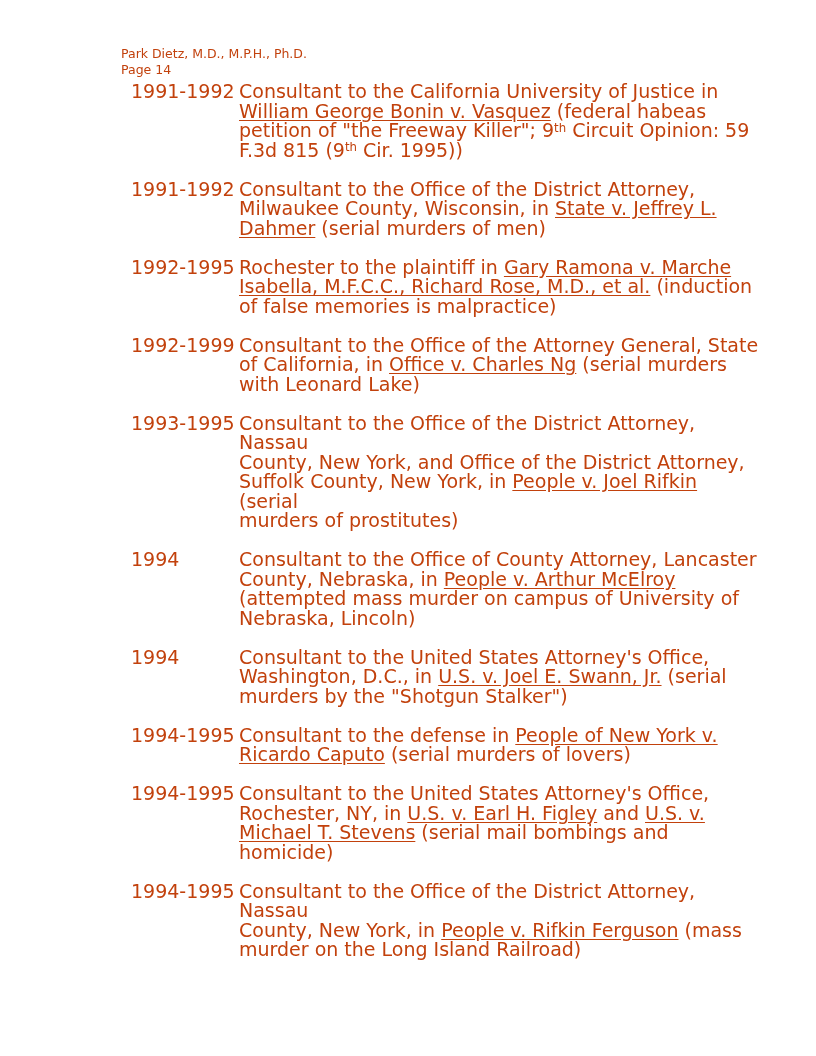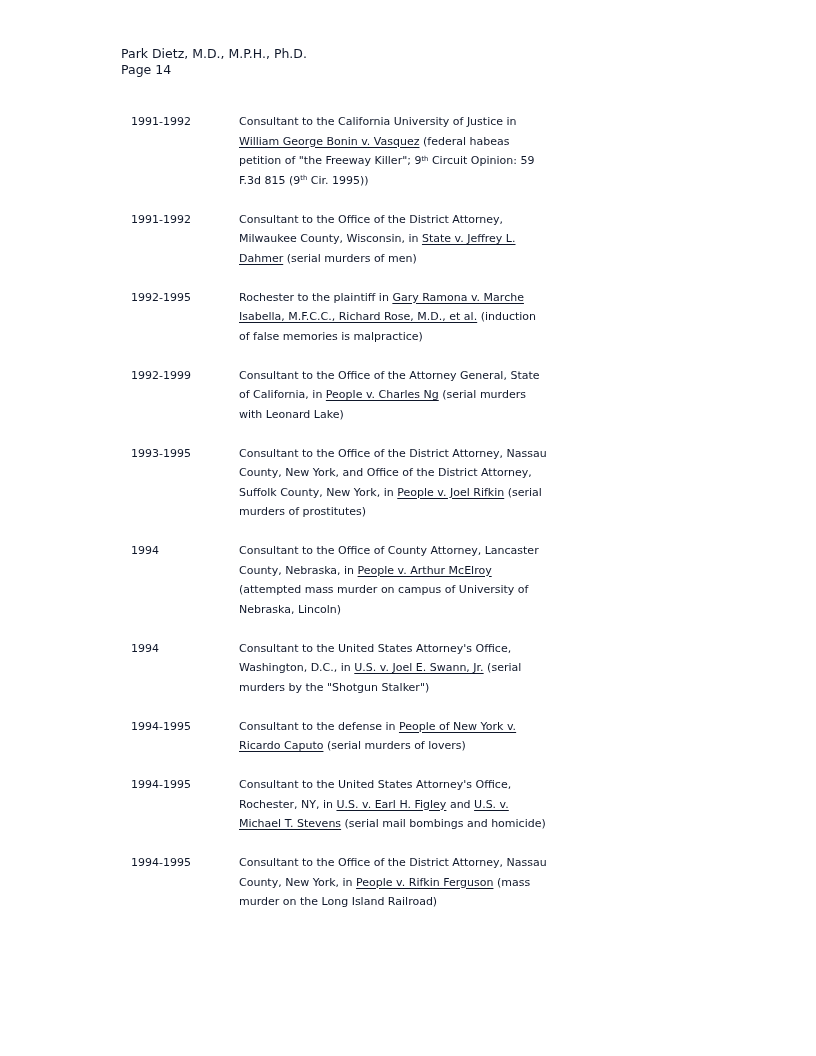--- a/index.html
+++ b/index.html
@@ -5,37 +5,37 @@
   html, body {
     margin: 0;
     padding: 0;
     background: #ffffff;
   }
   .page {
     position: relative;
     width: 816px;
     height: 1056px;
     background: #ffffff;
-    color: #0f172a;
+    color: #c2410c;
     font-family: "DejaVu Sans", "Liberation Sans", sans-serif;
     overflow: hidden;
   }
   .header {
     position: absolute;
     left: 121px;
     top: 46px;
     font-size: 12.5px;
     line-height: 16px;
     white-space: nowrap;
   }
   .entries {
     position: absolute;
     left: 131px;
-    top: 112px;
-    font-size: 11px;
+    top: 82px;
+    font-size: 19px;
     line-height: 19.5px;
   }
   .entry {
     display: flex;
     margin-bottom: 19.5px;
   }
   .years {
     flex: 0 0 108px;
     width: 108px;
   }
@@ -79,21 +79,21 @@
       </div>
       <div class="entry">
         <div class="years">1992-1995</div>
         <div class="desc"><span>Rochester to the plaintiff in </span><span class="case">Gary Ramona v. Marche
 Isabella, M.F.C.C., Richard Rose, M.D., et al.</span><span> (induction
 of false memories is malpractice)</span></div>
       </div>
       <div class="entry">
         <div class="years">1992-1999</div>
         <div class="desc"><span>Consultant to the Office of the Attorney General, State
-of California, in </span><span class="case">People v. Charles Ng</span><span> (serial murders
+of California, in </span><span class="case">Office v. Charles Ng</span><span> (serial murders
 with Leonard Lake)</span></div>
       </div>
       <div class="entry">
         <div class="years">1993-1995</div>
         <div class="desc"><span>Consultant to the Office of the District Attorney, Nassau
 County, New York, and Office of the District Attorney,
 Suffolk County, New York, in </span><span class="case">People v. Joel Rifkin</span><span> (serial
 murders of prostitutes)</span></div>
       </div>
       <div class="entry">

